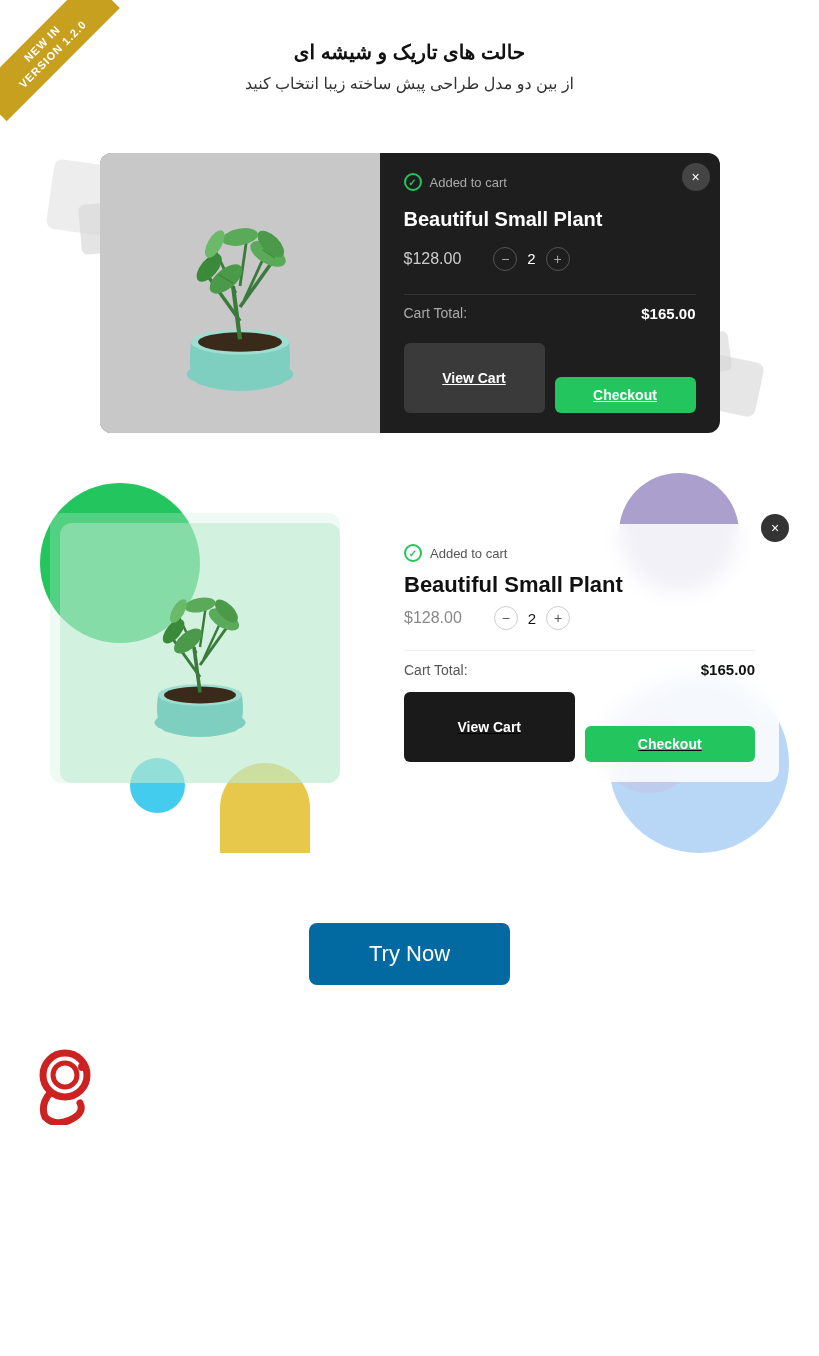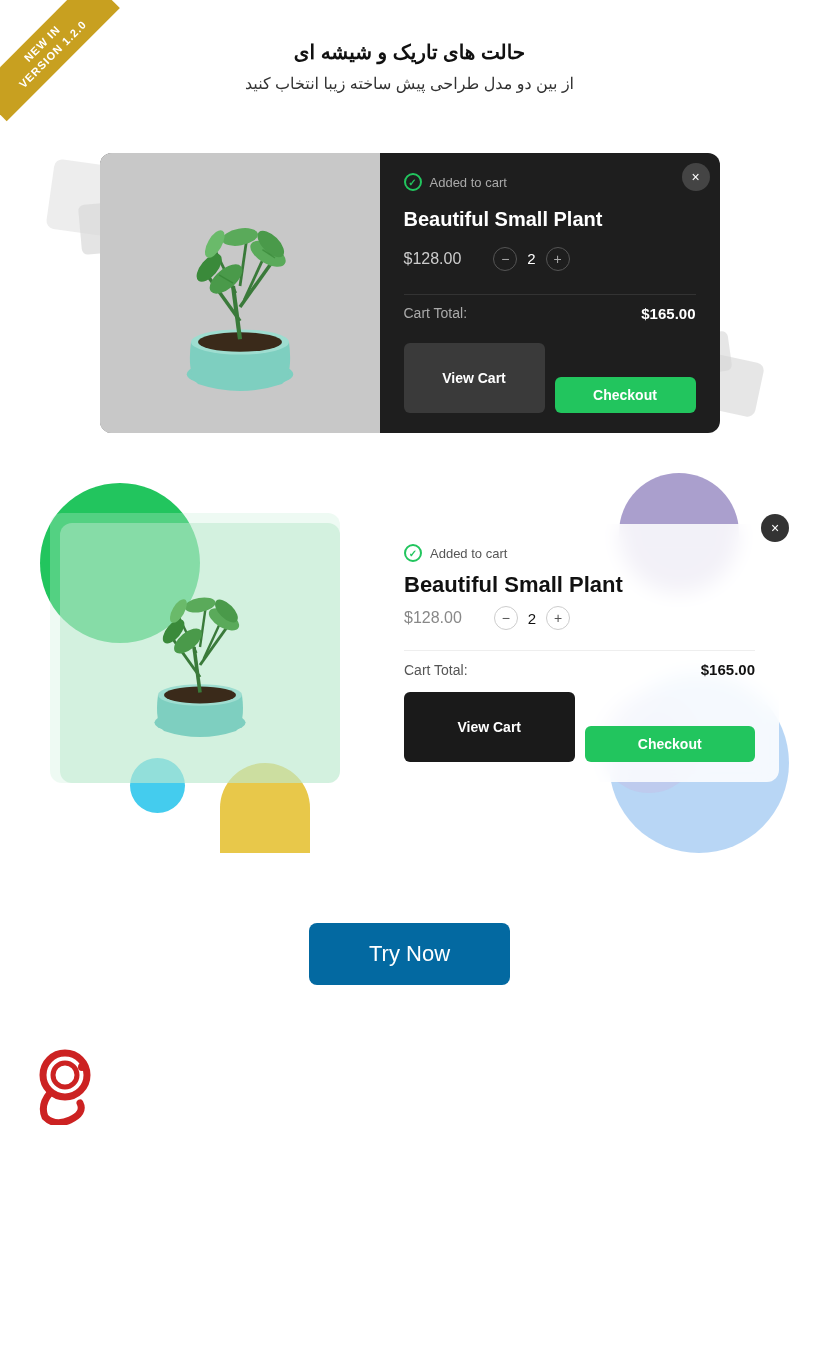--- a/index.html
+++ b/index.html
@@ -170,20 +170,21 @@
       font-size: 14px;
     }
     .cart-total-value {
       color: #fff;
       font-size: 15px;
       font-weight: 600;
     }
     .action-buttons {
       display: flex;
       gap: 10px;
+      text-decoration: underline;
     }
     .btn-view-cart-dark {
       flex: 1;
       background: #3a3a3a;
       color: #fff;
       border: none;
       border-radius: 6px;
       padding: 10px;
       font-size: 14px;
       font-weight: 600;

